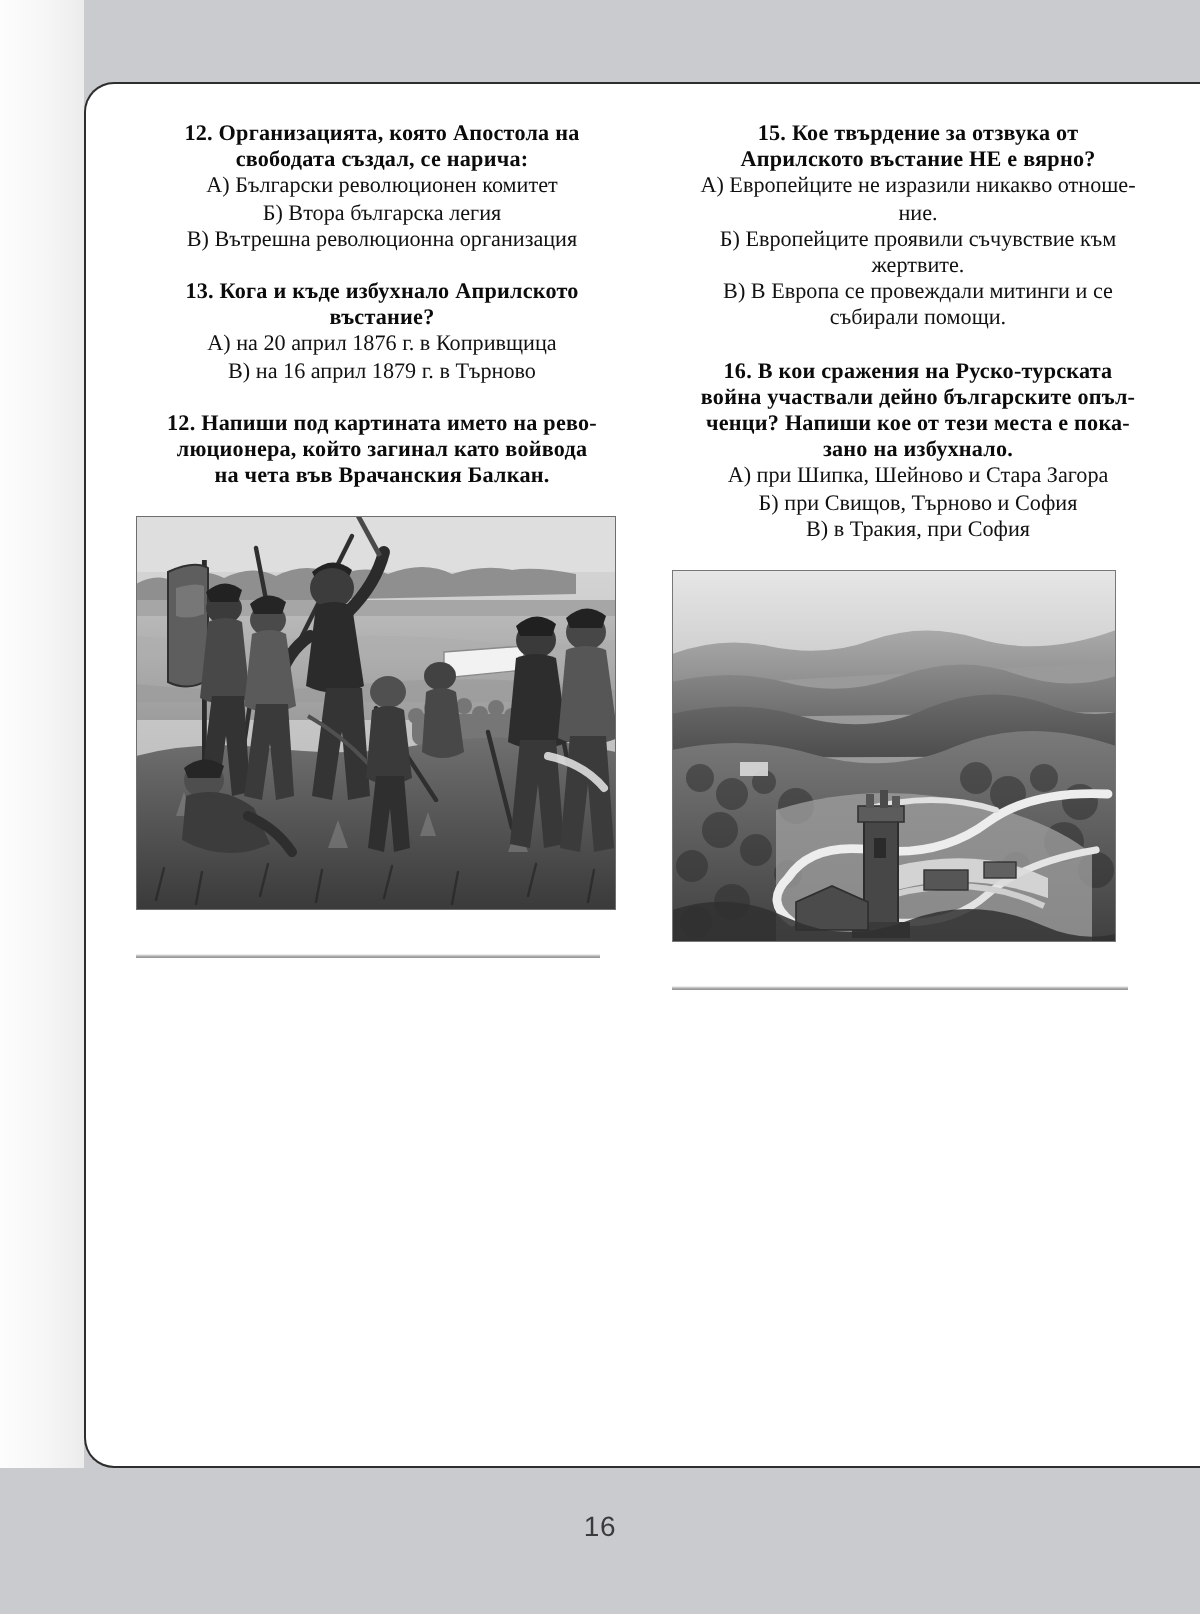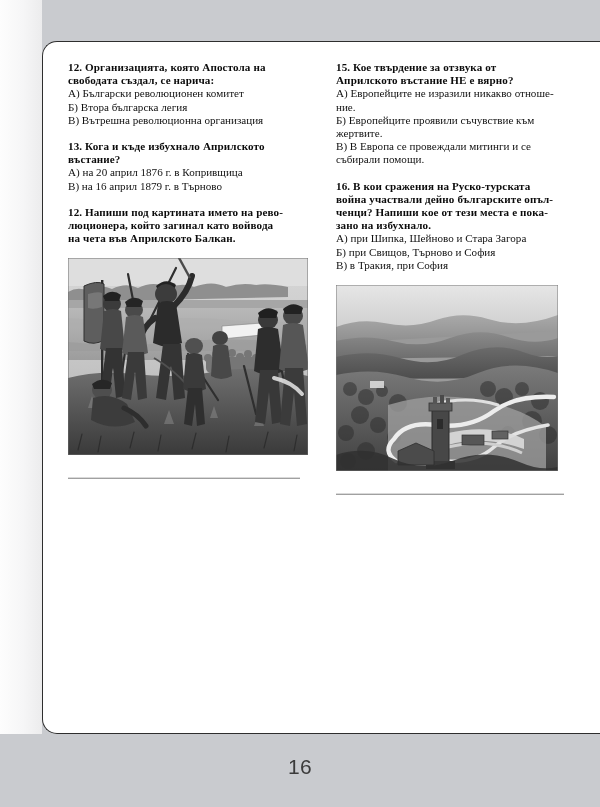--- a/index.html
+++ b/index.html
@@ -80,20 +80,21 @@
     display: flex;
     gap: 22px;
     align-items: flex-start;
   }
   .col {
     width: 246px;
   }
 
   .q-block {
     margin-bottom: 13px;
+    text-align: center;
   }
   .q-block:last-child {
     margin-bottom: 0;
   }
 
   .q-stem {
     font-weight: bold;
     font-size: 11.1px;
     line-height: 13.2px;
     color: #0b0b0b;
@@ -133,21 +134,21 @@
     width: 228px;
   }
 
   .page-number {
     position: absolute;
     left: 0;
     right: 0;
     top: 755px;
     text-align: center;
     font-family: "Liberation Sans", "DejaVu Sans", sans-serif;
-    font-size: 21px;
+    font-size: 14px;
     color: #3b3b3b;
     letter-spacing: 0.02em;
   }
 </style>
 </head>
 <body>
 
 <div id="screen">
 
   <div class="left-strip"></div>
@@ -170,21 +171,21 @@
           <div class="q-block">
             <div class="q-stem">13. Кога и къде избухнало Априлското</div>
             <div class="q-stem">въстание?</div>
             <div class="q-opt">А) на 20 април 1876 г. в Копривщица</div>
             <div class="q-opt">В) на 16 април 1879 г. в Търново</div>
           </div>
 
           <div class="q-block">
             <div class="q-stem">12. Напиши под картината името на рево-</div>
             <div class="q-stem">люционера, който загинал като войвода</div>
-            <div class="q-stem">на чета във Априлското Балкан.</div>
+            <div class="q-stem">на чета във Врачанския Балкан.</div>
           </div>
 
           <div class="figure">
             <svg width="240" height="197" viewBox="0 0 240 197" xmlns="http://www.w3.org/2000/svg">
               <defs>
                 <linearGradient id="skyA" x1="0" y1="0" x2="0" y2="1">
                   <stop offset="0%" stop-color="#d8d8d8"></stop>
                   <stop offset="55%" stop-color="#c4c4c4"></stop>
                   <stop offset="100%" stop-color="#b0b0b0"></stop>
                 </linearGradient>

